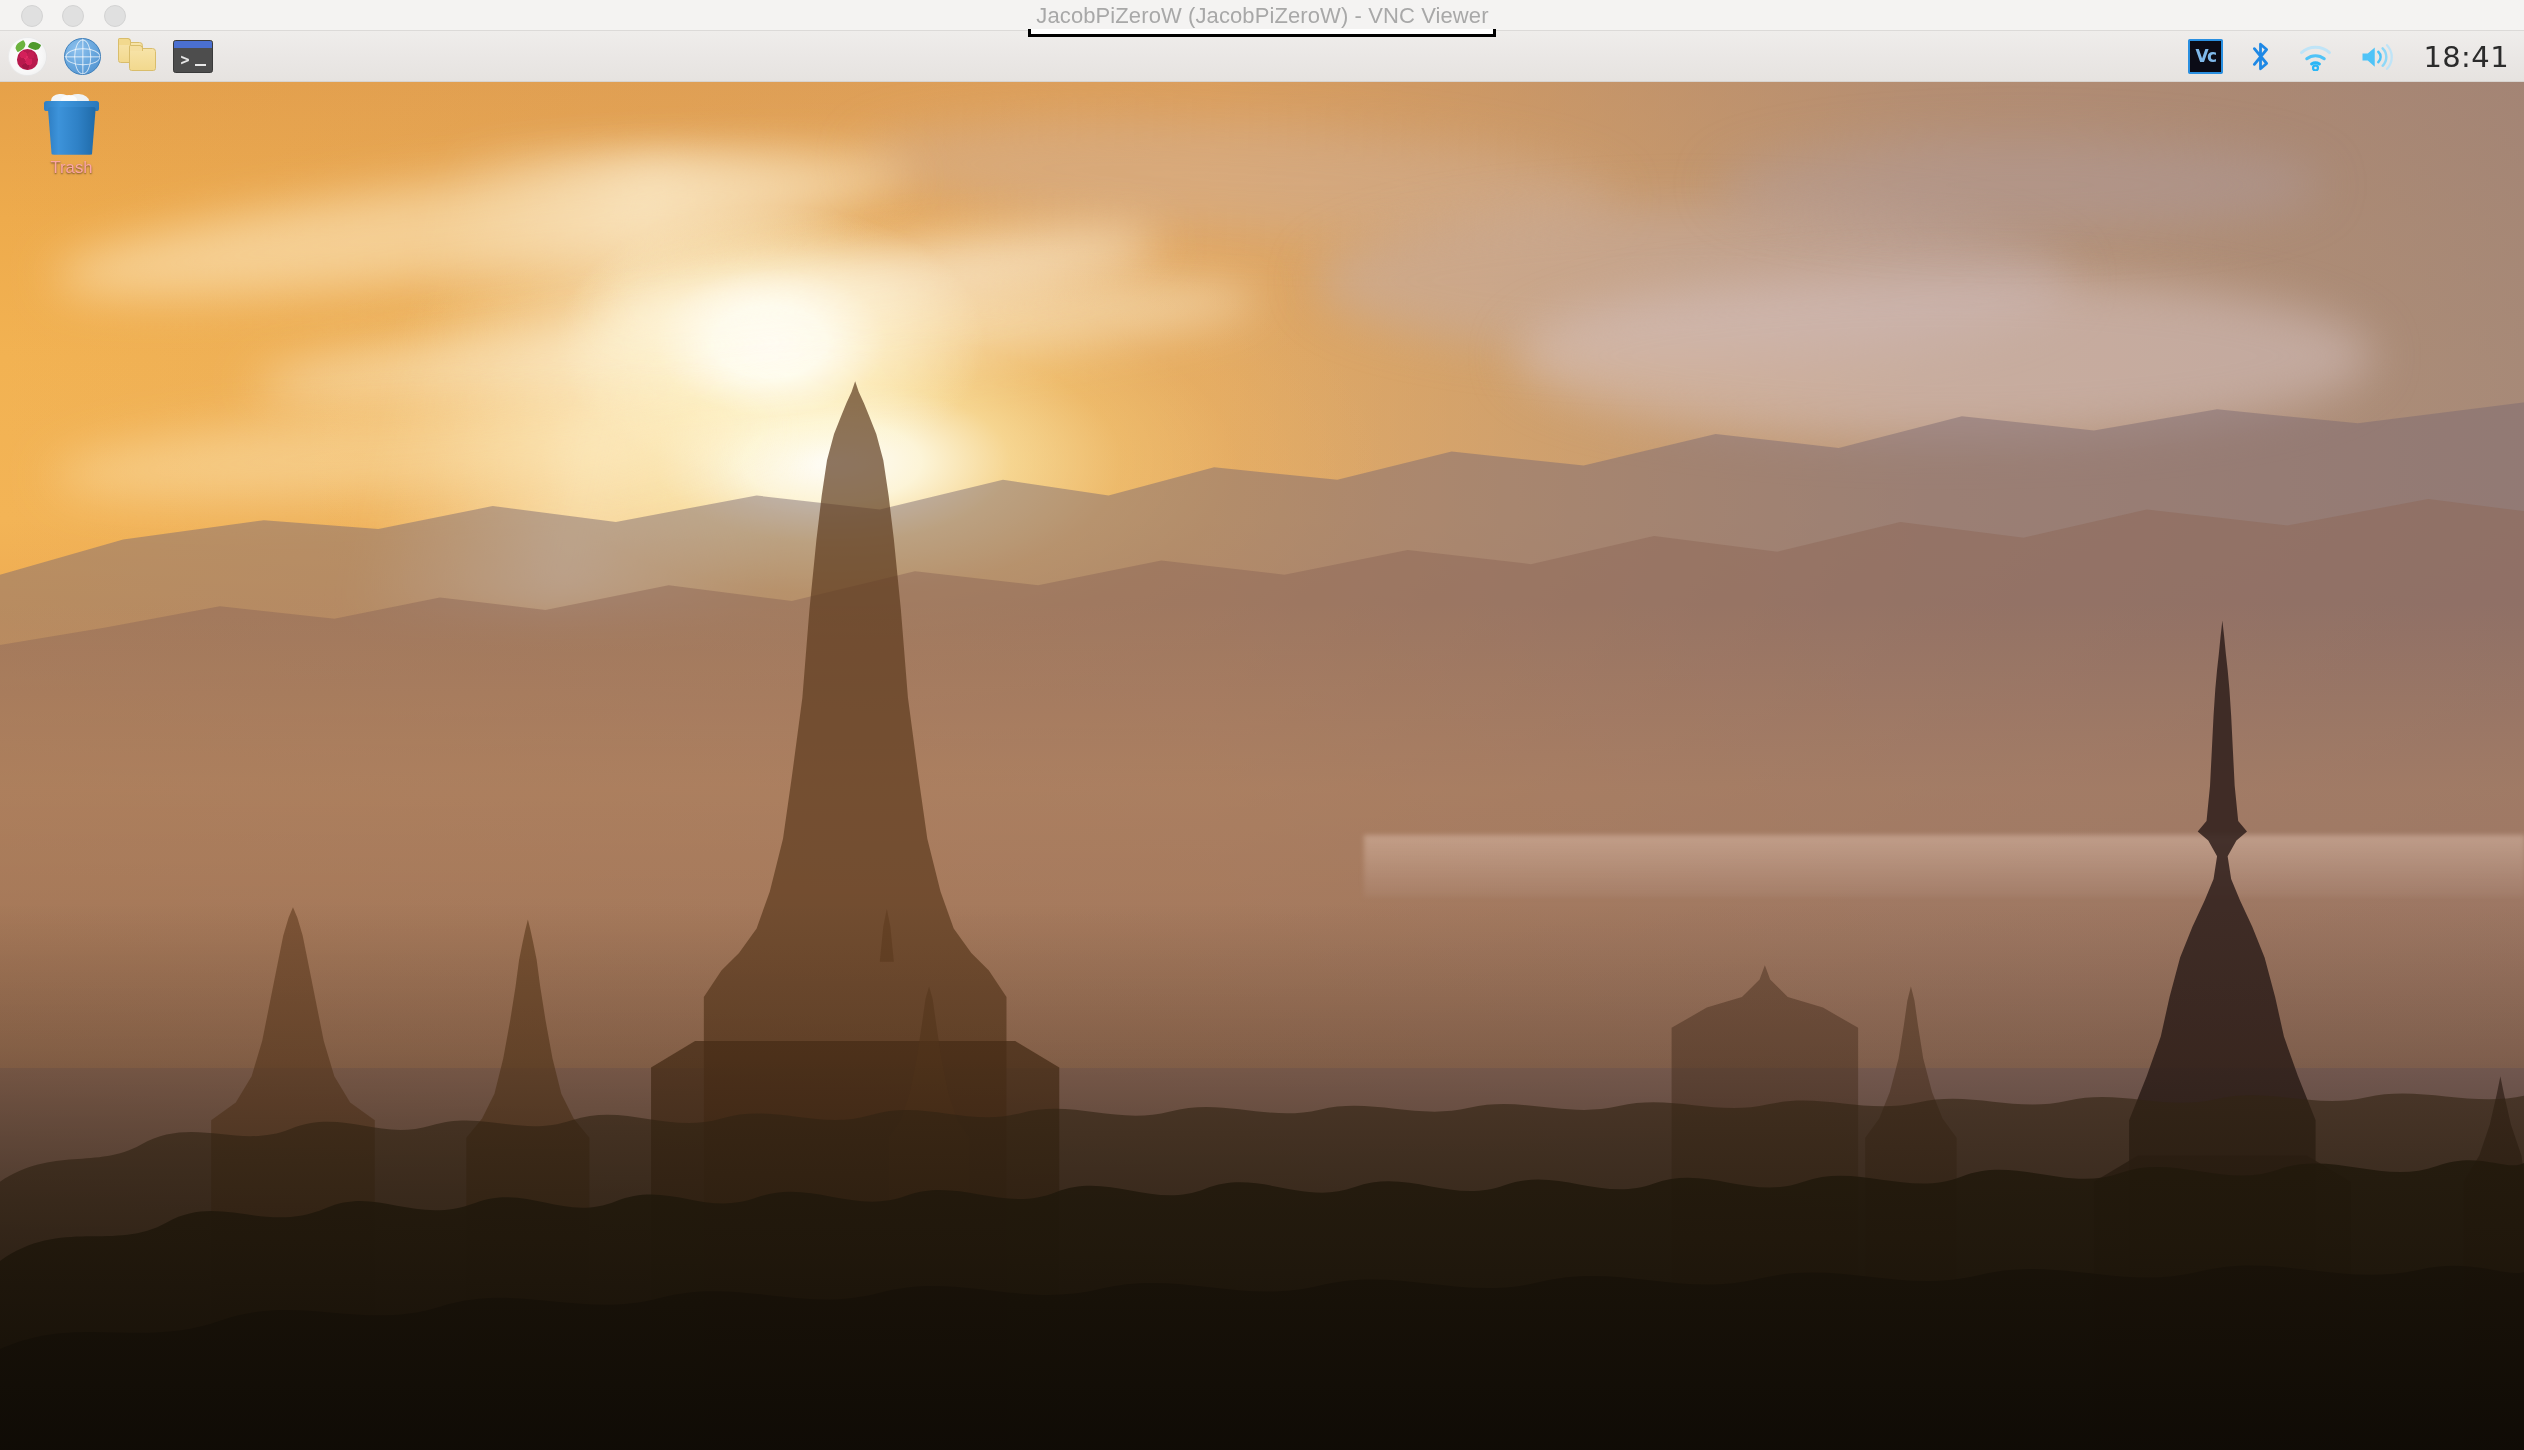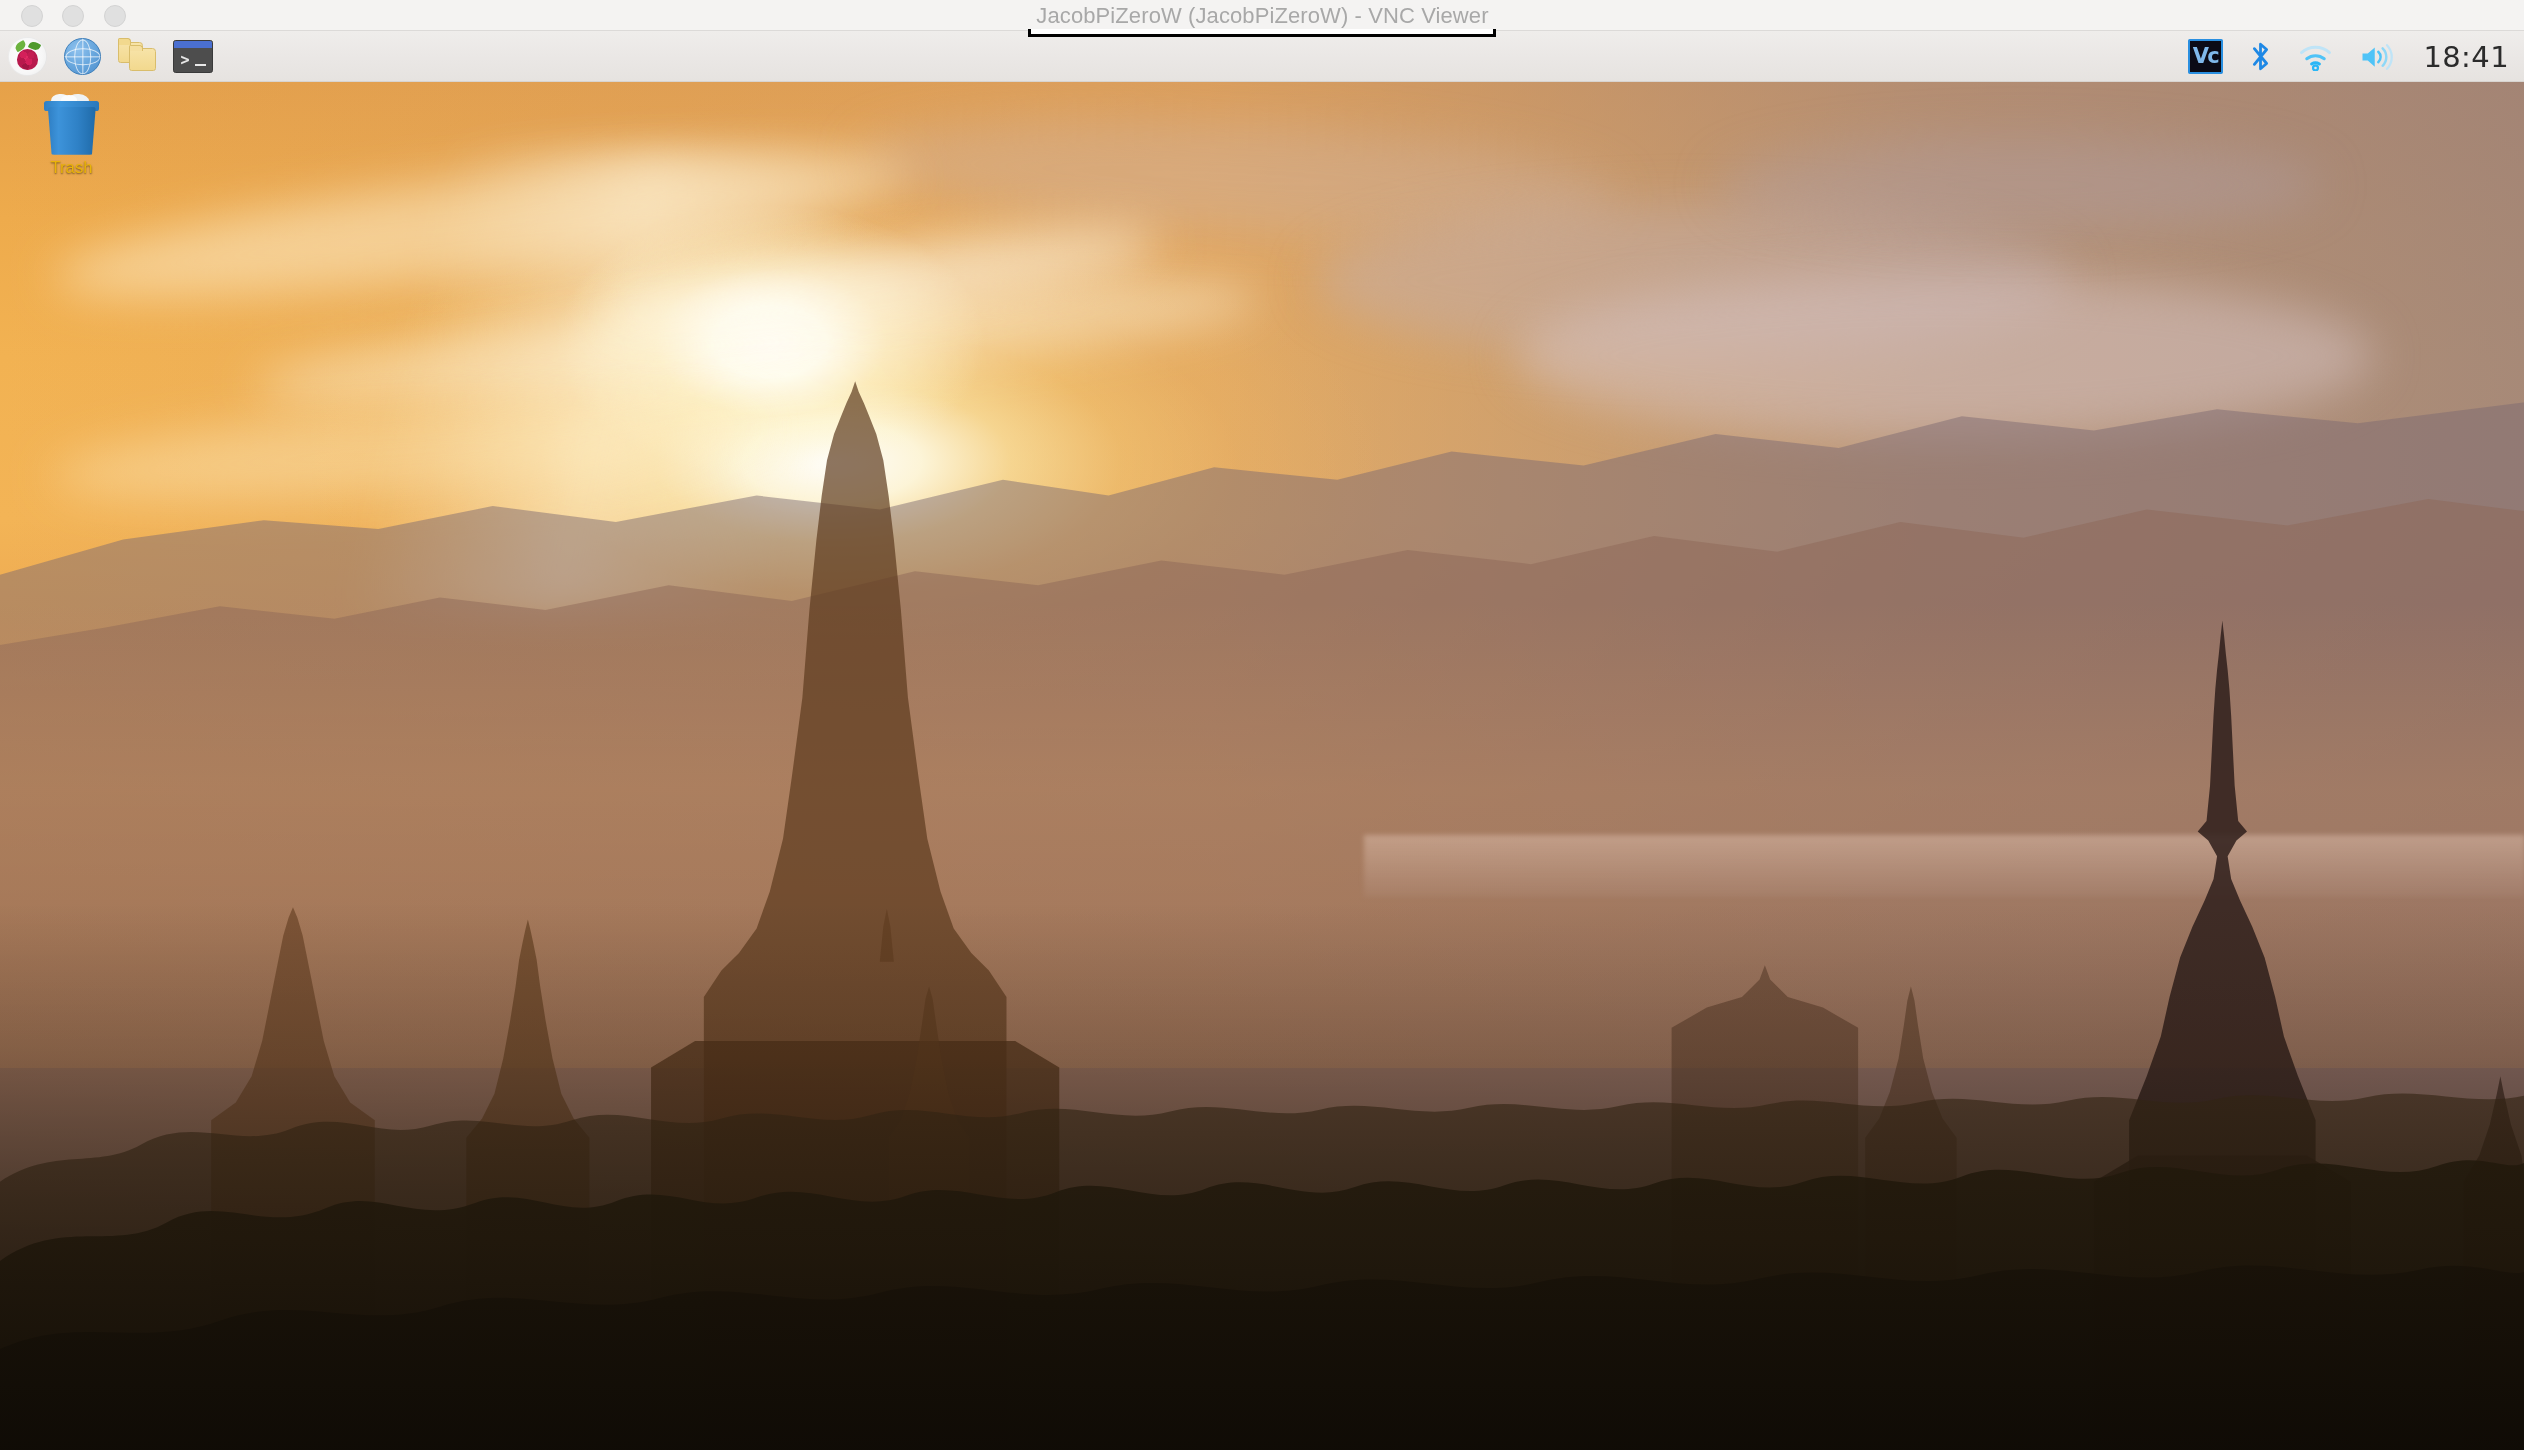--- a/index.html
+++ b/index.html
@@ -155,21 +155,21 @@
   .ico-terminal .cursorline {
     position: absolute; left: 21px; top: 23px; width: 11.4px; height: 2.2px;
     background: #e8e8e8;
   }
 
   
   .ico-vnc {
     width: 35px; height: 35px; background: #0b0b16;
     border: 2.6px solid #2a8fe0; border-radius: 1.8px;
     display: flex; align-items: center; justify-content: center;
-    color: #7fb8ea; font-size: 21px; font-weight: bold;
+    color: #7fb8ea; font-size: 17px; font-weight: bold;
     font-family: "DejaVu Sans", sans-serif; letter-spacing: -1.8px;
     line-height: 1;
   }
 
   
   .ico-bt { width: 23px; height: 35px; }
 
   
   .ico-wifi { width: 35px; height: 28px; }
 
@@ -305,21 +305,21 @@
     border-radius: 2.6px;
   }
   .tc-paper {
     position: absolute; border-radius: 50% 50% 0 0;
     background: #f4f6f7;
   }
   .tc-paper.p1 { left: 8.8px; top: 0px;  width: 17.6px; height: 11.4px; transform: rotate(-6deg); }
   .tc-paper.p2 { left: 25px; top: -0.9px; width: 21px; height: 12.3px; transform: rotate(5deg); background:#eef1f3; }
   .tc-paper.p3 { left: 18.5px; top: 0.9px;  width: 16px; height: 9.7px; background:#fbfcfc; }
   .trash-label {
-    margin-top: 3.5px; font-size: 16.7px; color: #eab308;
+    margin-top: 3.5px; font-size: 16.7px; color: #fca5a5;
     text-shadow: 0 0.9px 1.8px rgba(0,0,0,0.55);
     font-family: "Liberation Sans", sans-serif;
   }
 </style>
 </head>
 <body>
 
 <div class="titlebar">
   <div class="traffic-lights">
     <div class="tl-dot"></div>

